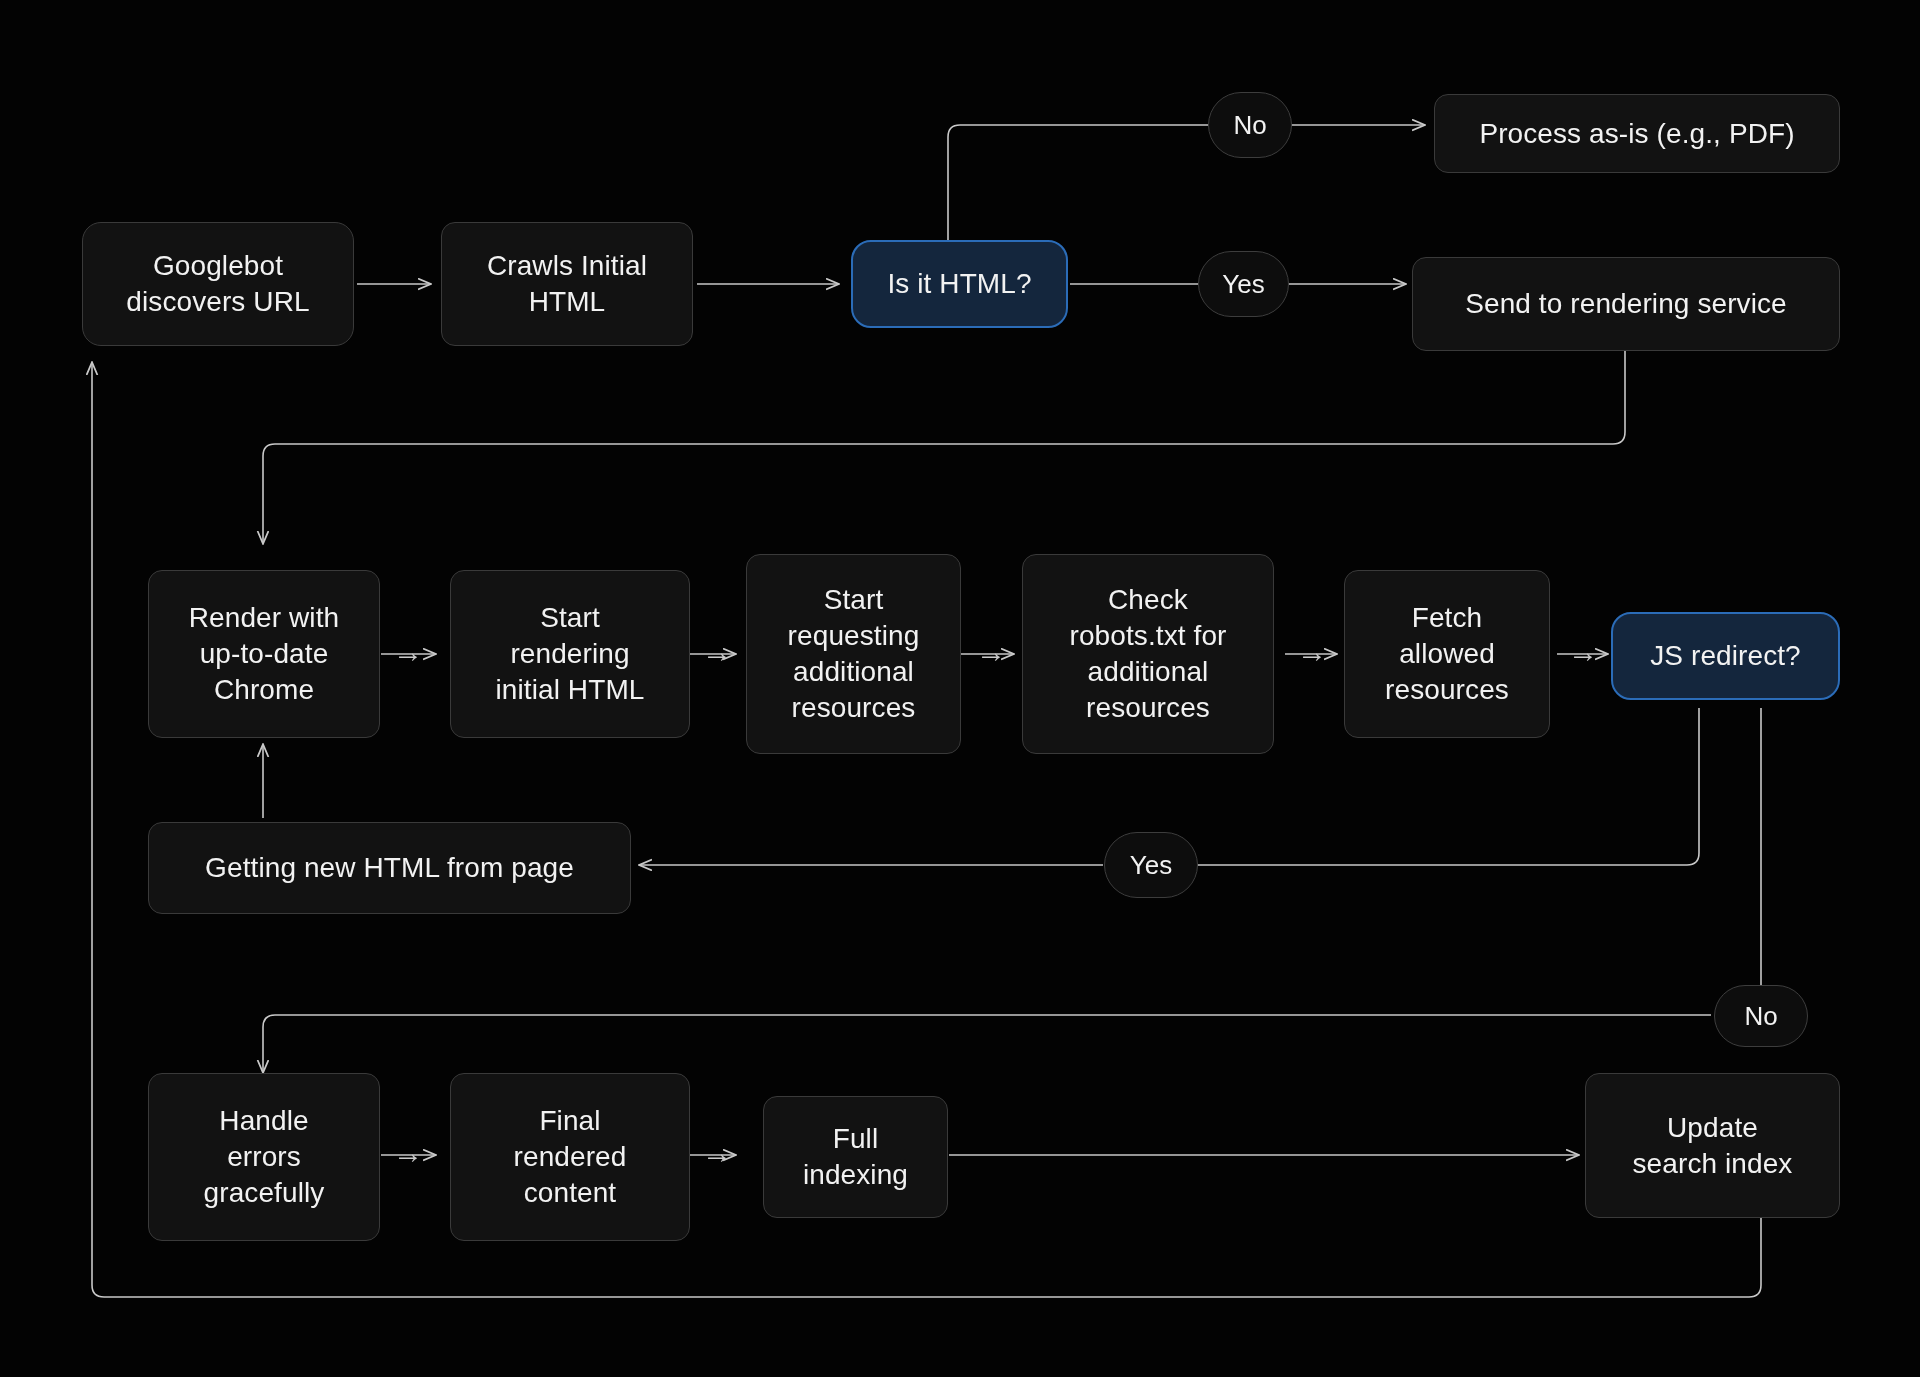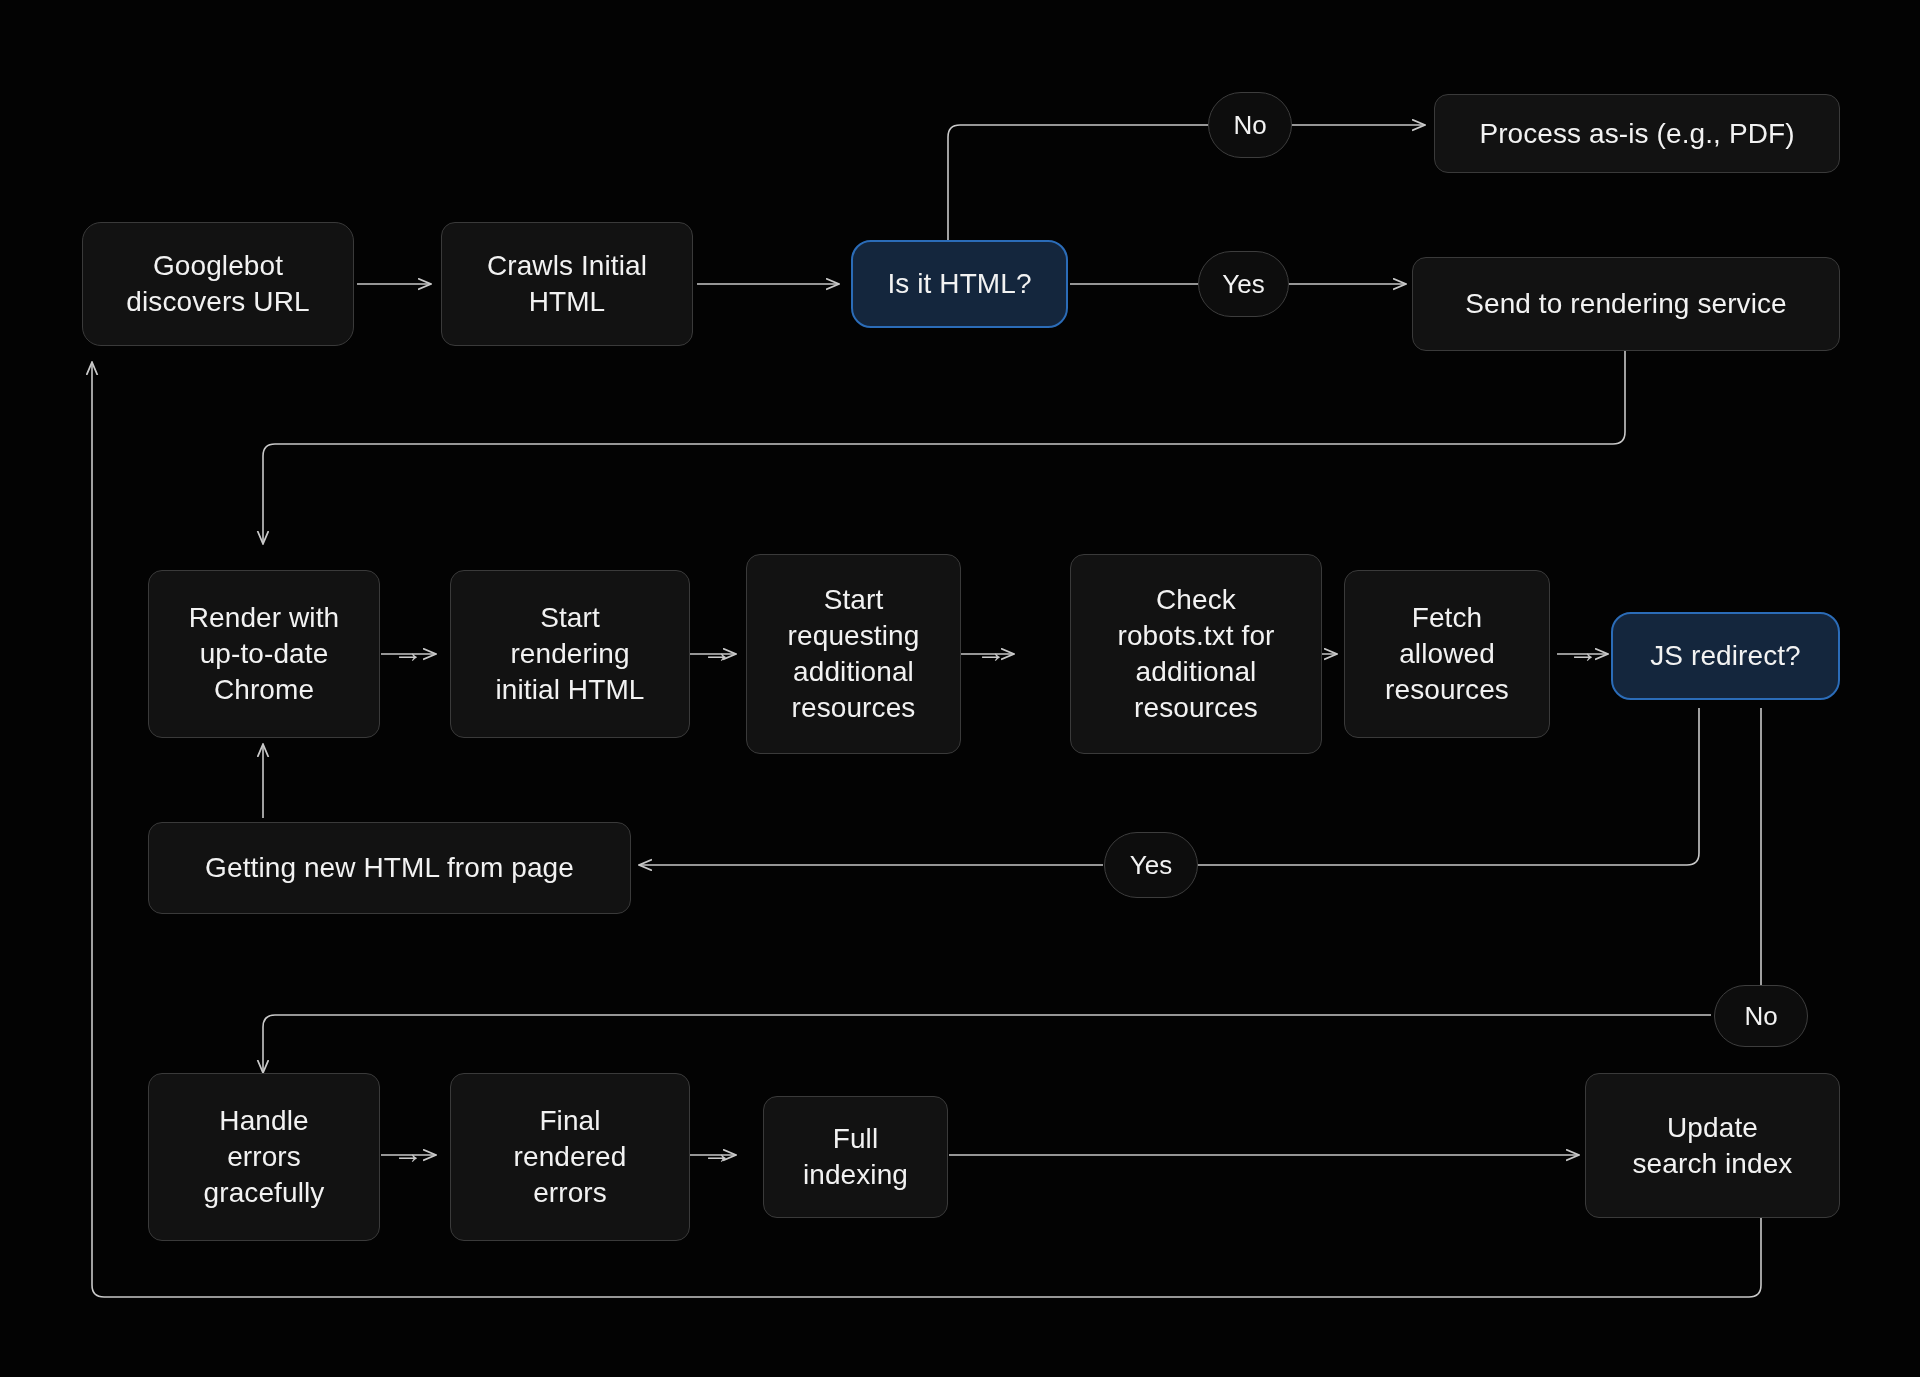--- a/index.html
+++ b/index.html
@@ -181,21 +181,21 @@
 
   <div class="node" style="left:746px; top:554px; width:215px; height:200px;">
     <span class="label">Start
 requesting
 additional
 resources</span>
   </div>
 
   <span class="arrow-glyph" style="left:976px; top:637px;">→</span>
 
-  <div class="node" style="left:1022px; top:554px; width:252px; height:200px;margin-left:48px;">
+  <div class="node" style="left:1022px; top:554px; width:252px; height:200px;">
     <span class="label">Check
 robots.txt for
 additional
 resources</span>
   </div>
 
   <span class="arrow-glyph" style="left:1297px; top:637px;">→</span>
 
   <div class="node" style="left:1344px; top:570px; width:206px; height:168px;">
     <span class="label">Fetch
@@ -225,21 +225,21 @@
     <span class="label">Handle
 errors
 gracefully</span>
   </div>
 
   <span class="arrow-glyph" style="left:393px; top:1138px;">→</span>
 
   <div class="node" style="left:450px; top:1073px; width:240px; height:168px;">
     <span class="label">Final
 rendered
-errors</span>
+content</span>
   </div>
 
   <span class="arrow-glyph" style="left:702px; top:1138px;">→</span>
 
   <div class="node" style="left:763px; top:1096px; width:185px; height:122px;">
     <span class="label">Full
 indexing</span>
   </div>
 
   <div class="node" style="left:1585px; top:1073px; width:255px; height:145px;">

